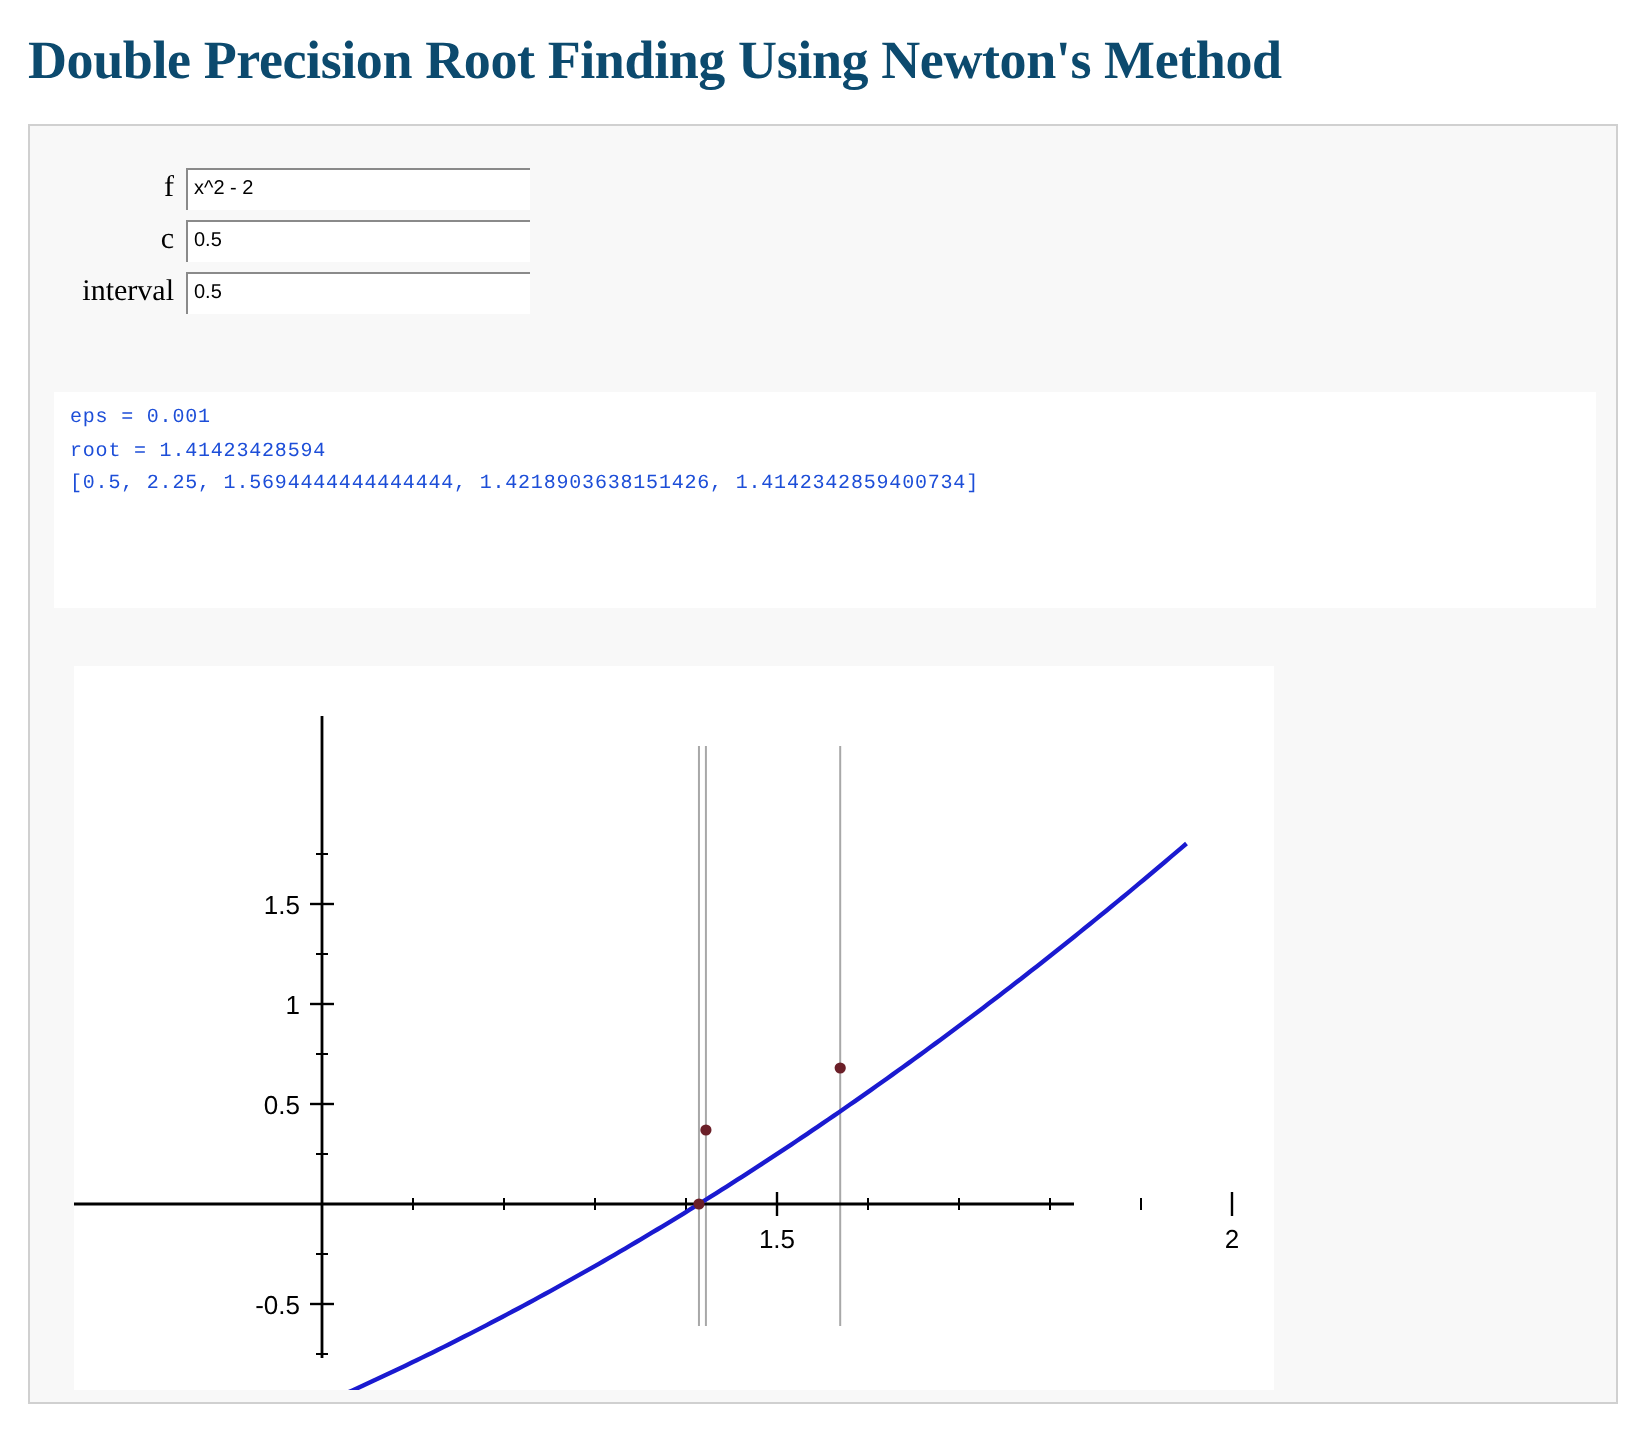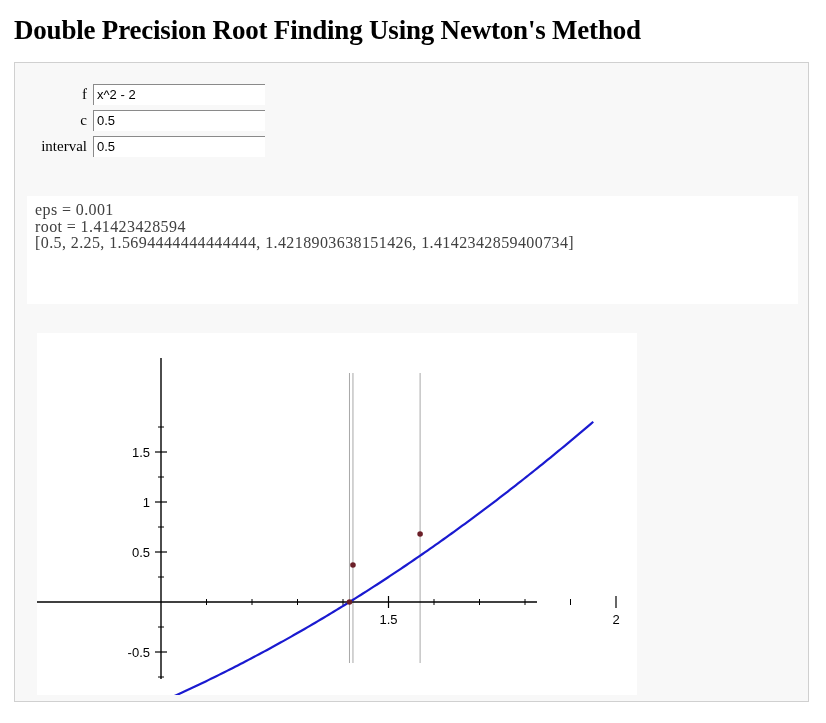--- a/index.html
+++ b/index.html
@@ -12,21 +12,21 @@
     height: 723px;
     font-family: "Liberation Serif", serif;
     overflow: hidden;
   }
 
   
   .page-title {
     font-family: "Liberation Serif", serif;
     font-weight: bold;
     font-size: 27px;
-    color: #000000;
+    color: #0c4a6e;
     margin: 0;
     padding: 15px 0 0 14px;
     letter-spacing: -0.2px;
     white-space: nowrap;
   }
 
   
   .interact-panel {
     position: absolute;
     left: 14px;
@@ -63,21 +63,21 @@
   }
   .ctrl-input {
     width: 172px;
     height: 21px;
     box-sizing: border-box;
     border: none;
     border-top: 1px solid #8a8a8a;
     border-left: 1px solid #8a8a8a;
     background: #ffffff;
     font-family: "Liberation Sans", sans-serif;
-    font-size: 13px;
+    font-size: 10px;
     color: #000000;
     padding: 2px 3px;
     outline: none;
     border-radius: 0;
   }
   .ctrl-input::placeholder { color: #999; }
 
   
   .slider-wrap {
     position: relative;
@@ -136,24 +136,24 @@
     left: 12px;
     top: 133px;
     width: 771px;
     height: 108px;
     background: #ffffff;
     box-sizing: border-box;
     padding: 6px 8px 0 8px;
     overflow: hidden;
   }
   .output-line {
-    font-family: Liberation Serif, serif;
-    font-size: 16px;
+    font-family: Liberation Mono, monospace;
+    font-size: 10px;
     line-height: 16.5px;
-    color: #404040;
+    color: #1d4ed8;
     white-space: pre;
     letter-spacing: 0.4px;
   }
 
   
   .plot-box {
     position: absolute;
     left: 22px;
     top: 270px;
     width: 600px;

